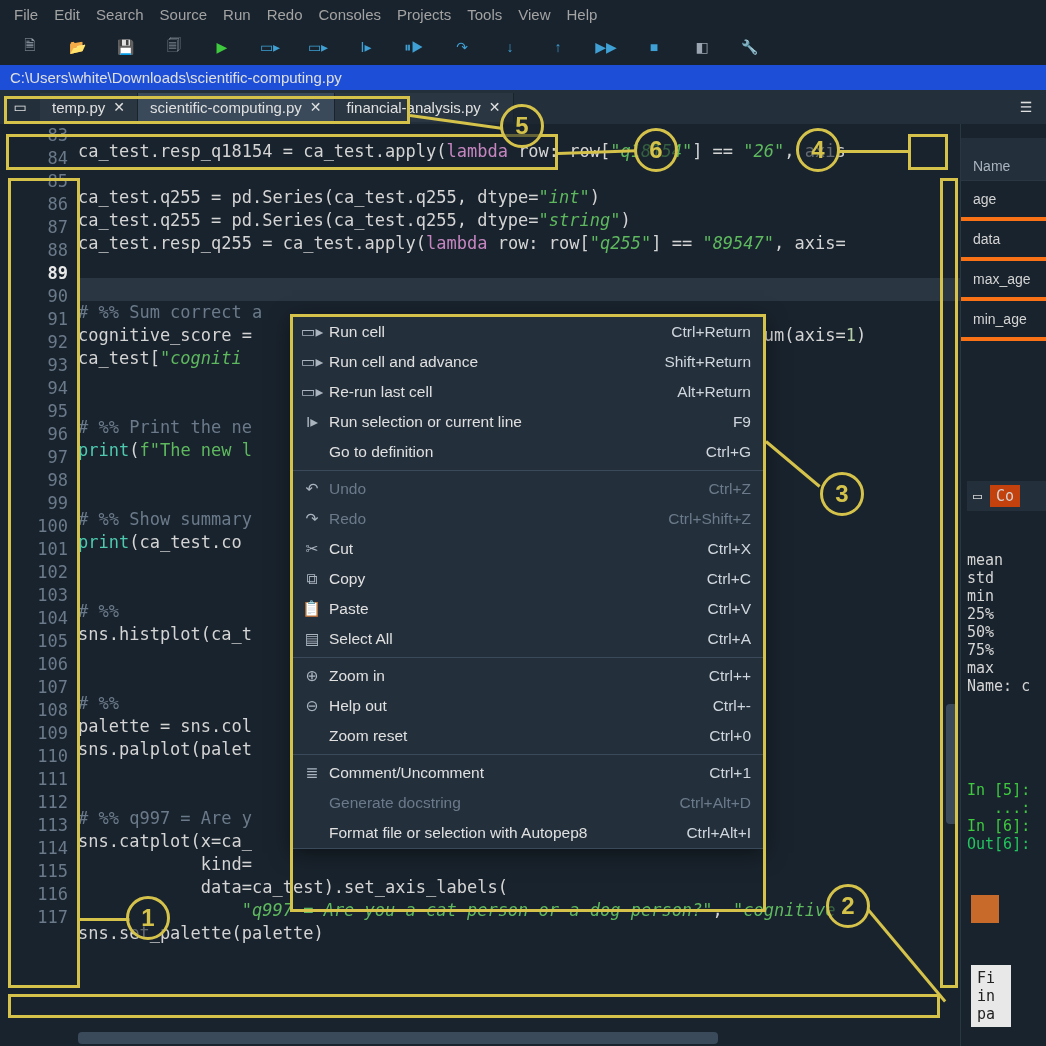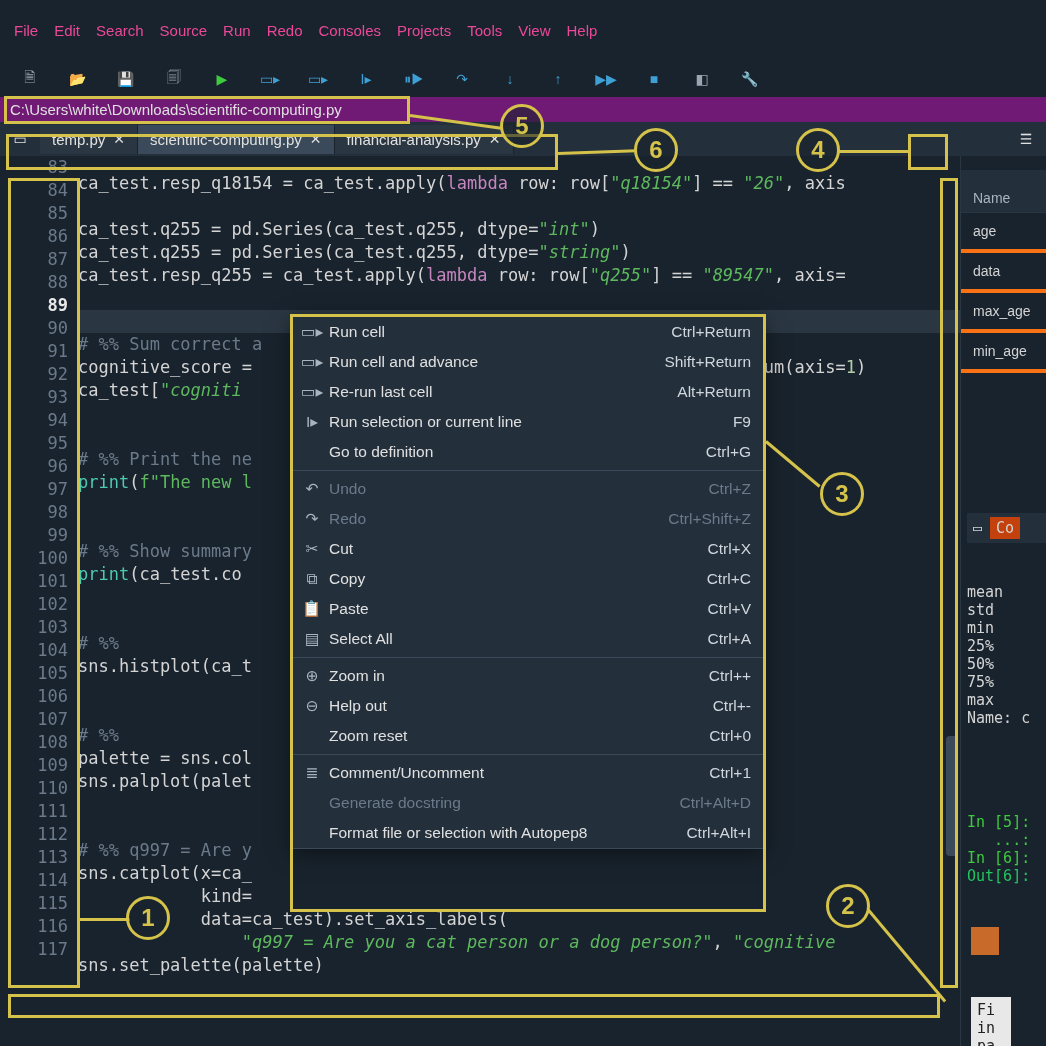--- a/index.html
+++ b/index.html
@@ -9,41 +9,41 @@
   font-family: "Segoe UI", sans-serif;
   font-size: 14px;
   width: 1046px;
   height: 1046px;
   overflow: hidden;
   position: relative;
 }
 .menubar {
   display: flex;
   gap: 4px;
-  padding: 20px 8px;
-  background: #19232d;
-  color: #ec4899;
+  padding: 4px 8px;
+  background: #19232d;
+  color: #a3a3a3;
   font-size: 15px;
 }
 .menubar span { padding: 2px 6px; cursor: pointer; }
 .toolbar {
   display: flex;
   gap: 28px;
   padding: 8px 20px;
   background: #19232d;
   align-items: center;
 }
 .toolbar .tico { width: 20px; height: 20px; display: inline-flex; align-items: center; justify-content: center; color: #3ea0d4; }
 .toolbar .tico.grey { color: #9aa5b1; }
 .toolbar .tico.green { color: #3ec93e; }
 .pathbar {
   padding: 4px 10px;
   color: #e0e0e0;
   font-size: 15px;
-  background: #701a75;
+  background: #1d4ed8;
 }
 .tabbar {
   display: flex;
   align-items: center;
   background: #232f3b;
   height: 34px;
   position: relative;
 }
 .tabbar .panelico {
   width: 40px; display:flex; align-items:center; justify-content:center; color:#e0e0e0;

